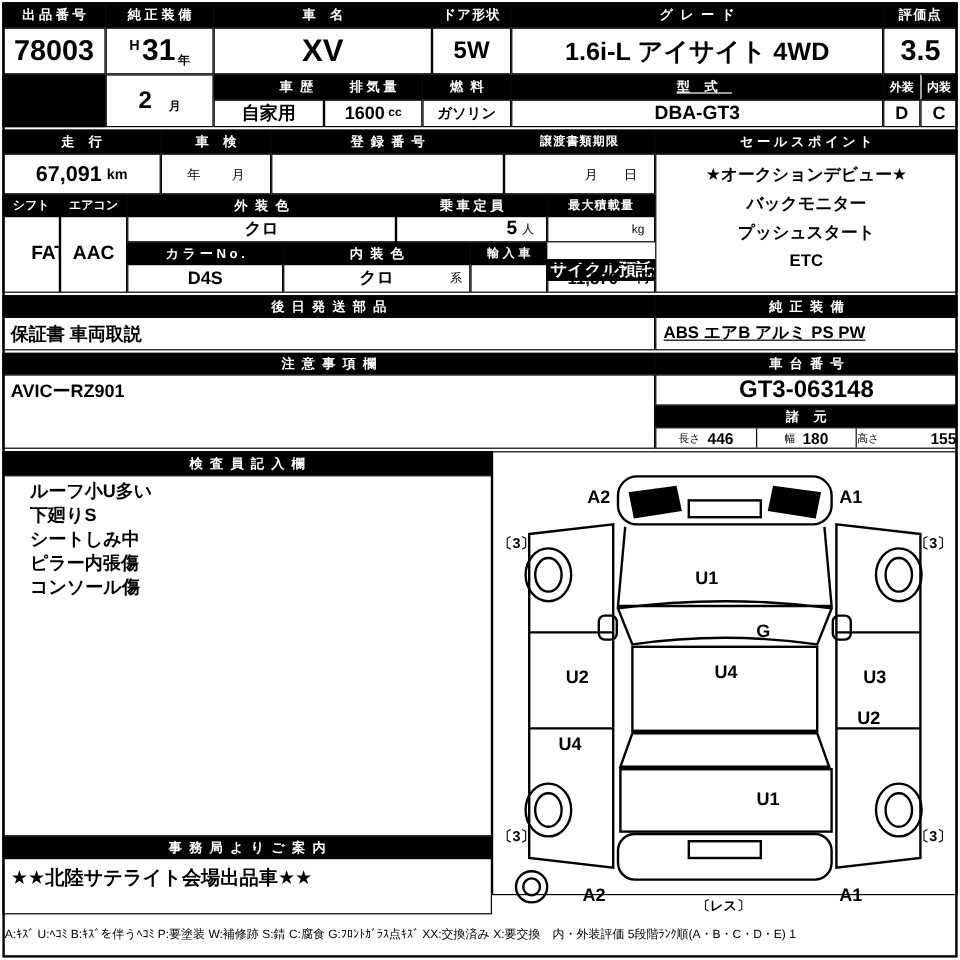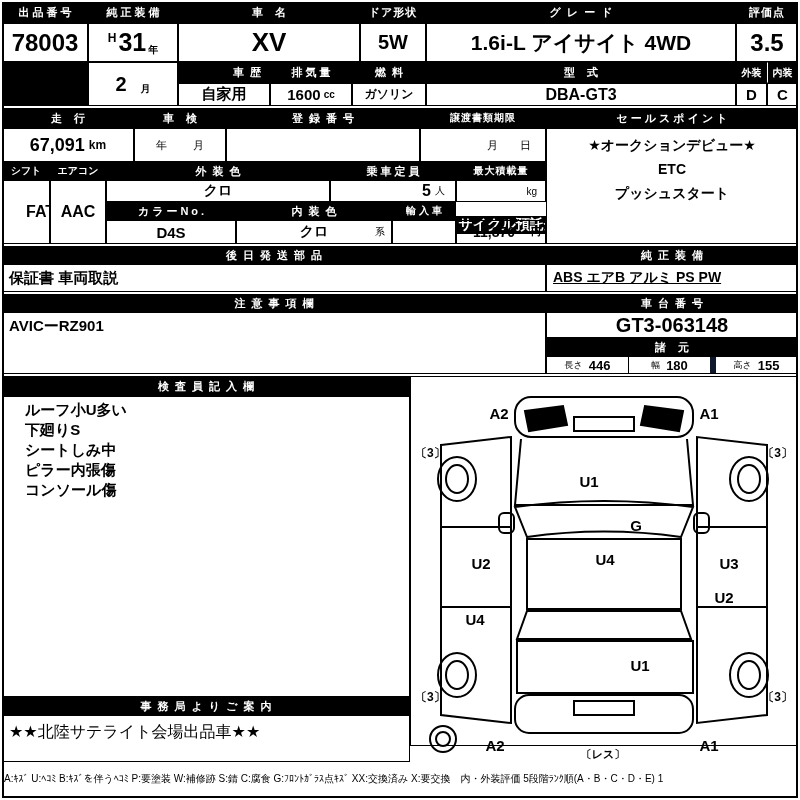--- a/index.html
+++ b/index.html
@@ -60,21 +60,21 @@
 
 <div class="abs hdr cell lsS" style="left:270px;top:62px;width:82px;height:21px;">排気量</div>
 <div class="abs val cell" style="left:270px;top:83px;width:82px;height:23px;gap:3px;">
   <span style="font-size:15px;">1600</span>
   <span class="unit">cc</span>
 </div>
 
 <div class="abs hdr cell lsM" style="left:352px;top:62px;width:74px;height:21px;">燃料</div>
 <div class="abs val cell" style="left:352px;top:83px;width:74px;height:23px;font-size:12px;">ガソリン</div>
 
-<div class="abs hdr cell lsL" style="left:426px;top:62px;width:310px;height:21px;">型式</div>
+<div class="abs hdr cell lsL" style="left:426px;top:62px;width:310px;height:21px;text-decoration:underline;">型式</div>
 <div class="abs val cell" style="left:426px;top:83px;width:310px;height:23px;font-size:16px;">DBA-GT3</div>
 
 <div class="abs hdr cell" style="left:736px;top:62px;width:31px;height:21px;font-size:10px;">外装</div>
 <div class="abs hdr cell" style="left:767px;top:62px;width:31px;height:21px;font-size:10px;border-left:1px solid #fff;">内装</div>
 <div class="abs val cell" style="left:736px;top:83px;width:31px;height:23px;font-size:15px;">D</div>
 <div class="abs val cell" style="left:767px;top:83px;width:31px;height:23px;font-size:15px;">C</div>
 
 <div class="abs hdr cell lsL" style="left:2px;top:108px;width:132px;height:20px;">走行</div>
 <div class="abs val cell" style="left:2px;top:128px;width:132px;height:34px;gap:4px;">
   <span style="font-size:18px;">67,091</span>
@@ -92,22 +92,23 @@
 
 <div class="abs hdr cell" style="left:420px;top:108px;width:126px;height:20px;font-size:10px;letter-spacing:1px;">譲渡書類期限</div>
 <div class="abs val cell thin right" style="left:420px;top:128px;width:126px;height:34px;gap:22px;font-size:11px;padding-right:14px;">
   <span>月</span>
   <span>日</span>
 </div>
 
 <div class="abs hdr cell lsS" style="left:546px;top:108px;width:252px;height:20px;">セールスポイント</div>
 <div class="abs cell" style="left:546px;top:128px;width:252px;height:116px;padding:4px 6px;text-align:center;">
   <div class="sp">★オークションデビュー★</div>
+  <div class="sp">バックモニター</div>
+  <div class="sp">プッシュスタート</div>
   <div class="sp">ETC</div>
-  <div class="sp">プッシュスタート</div>
 </div>
 
 <div class="abs hdr cell" style="left:2px;top:162px;width:48px;height:18px;font-size:10px;">シフト</div>
 <div class="abs hdr cell" style="left:50px;top:162px;width:56px;height:18px;font-size:10px;">エアコン</div>
 <div class="abs val cell" style="left:2px;top:180px;width:48px;height:64px;font-size:16px;padding-left:29px;">FAT</div>
 <div class="abs val cell" style="left:50px;top:180px;width:56px;height:64px;font-size:16px;">AAC</div>
 
 <div class="abs hdr cell lsM" style="left:106px;top:162px;width:224px;height:18px;">外装色</div>
 <div class="abs val cell" style="left:106px;top:180px;width:224px;height:22px;font-size:14px;">クロ</div>
 
@@ -153,37 +154,37 @@
 <div class="abs hdr cell lsL" style="left:546px;top:338px;width:252px;height:18px;">諸元</div>
 <div class="abs cell" style="left:546px;top:356px;width:252px;height:18px;display:flex;">
   <div class="dim">
     <span class="dim-l">長さ</span>
     <span class="dim-v">446</span>
   </div>
   <div class="dim" style="border-left:1px solid #000;">
     <span class="dim-l">幅</span>
     <span class="dim-v">180</span>
   </div>
-  <div class="dim" style="border-left:6px solid #0f172a;">
+  <div class="dim" style="border-left:1px solid #0f172a;justify-content:space-between;">
     <span class="dim-l">高さ</span>
     <span class="dim-v">155</span>
   </div>
 </div>
 
 <div class="abs hdr cell lsM" style="left:2px;top:376px;width:408px;height:20px;">検査員記入欄</div>
 <div class="abs cell" style="left:2px;top:396px;width:408px;height:301px;padding:3px 22px;">
   <div class="note">ルーフ小U多い</div>
   <div class="note">下廻りS</div>
   <div class="note">シートしみ中</div>
   <div class="note">ピラー内張傷</div>
   <div class="note">コンソール傷</div>
 </div>
 
 <div class="abs hdr cell lsM" style="left:2px;top:697px;width:408px;height:18px;">事務局よりご案内</div>
-<div class="abs cell" style="left:2px;top:715px;width:408px;height:47px;padding:6px;font-size:16px;font-weight:normal;">★★北陸サテライト会場出品車★★</div>
+<div class="abs cell" style="left:2px;top:715px;width:408px;height:47px;padding:6px;font-size:16px;font-weight:bold;">★★北陸サテライト会場出品車★★</div>
 
 <div class="abs cell" style="left:410px;top:376px;width:388px;height:370px;">
   <svg width="386" height="384" viewBox="0 0 386 384">
     <g fill="none" stroke="#000" stroke-width="2">
       <ellipse cx="46" cy="102" rx="19" ry="22"></ellipse>
         <ellipse cx="46" cy="102" rx="11" ry="14"></ellipse>
       <ellipse cx="338" cy="102" rx="19" ry="22"></ellipse>
         <ellipse cx="338" cy="102" rx="11" ry="14"></ellipse>
       <ellipse cx="46" cy="298" rx="19" ry="22"></ellipse>
         <ellipse cx="46" cy="298" rx="11" ry="14"></ellipse>

